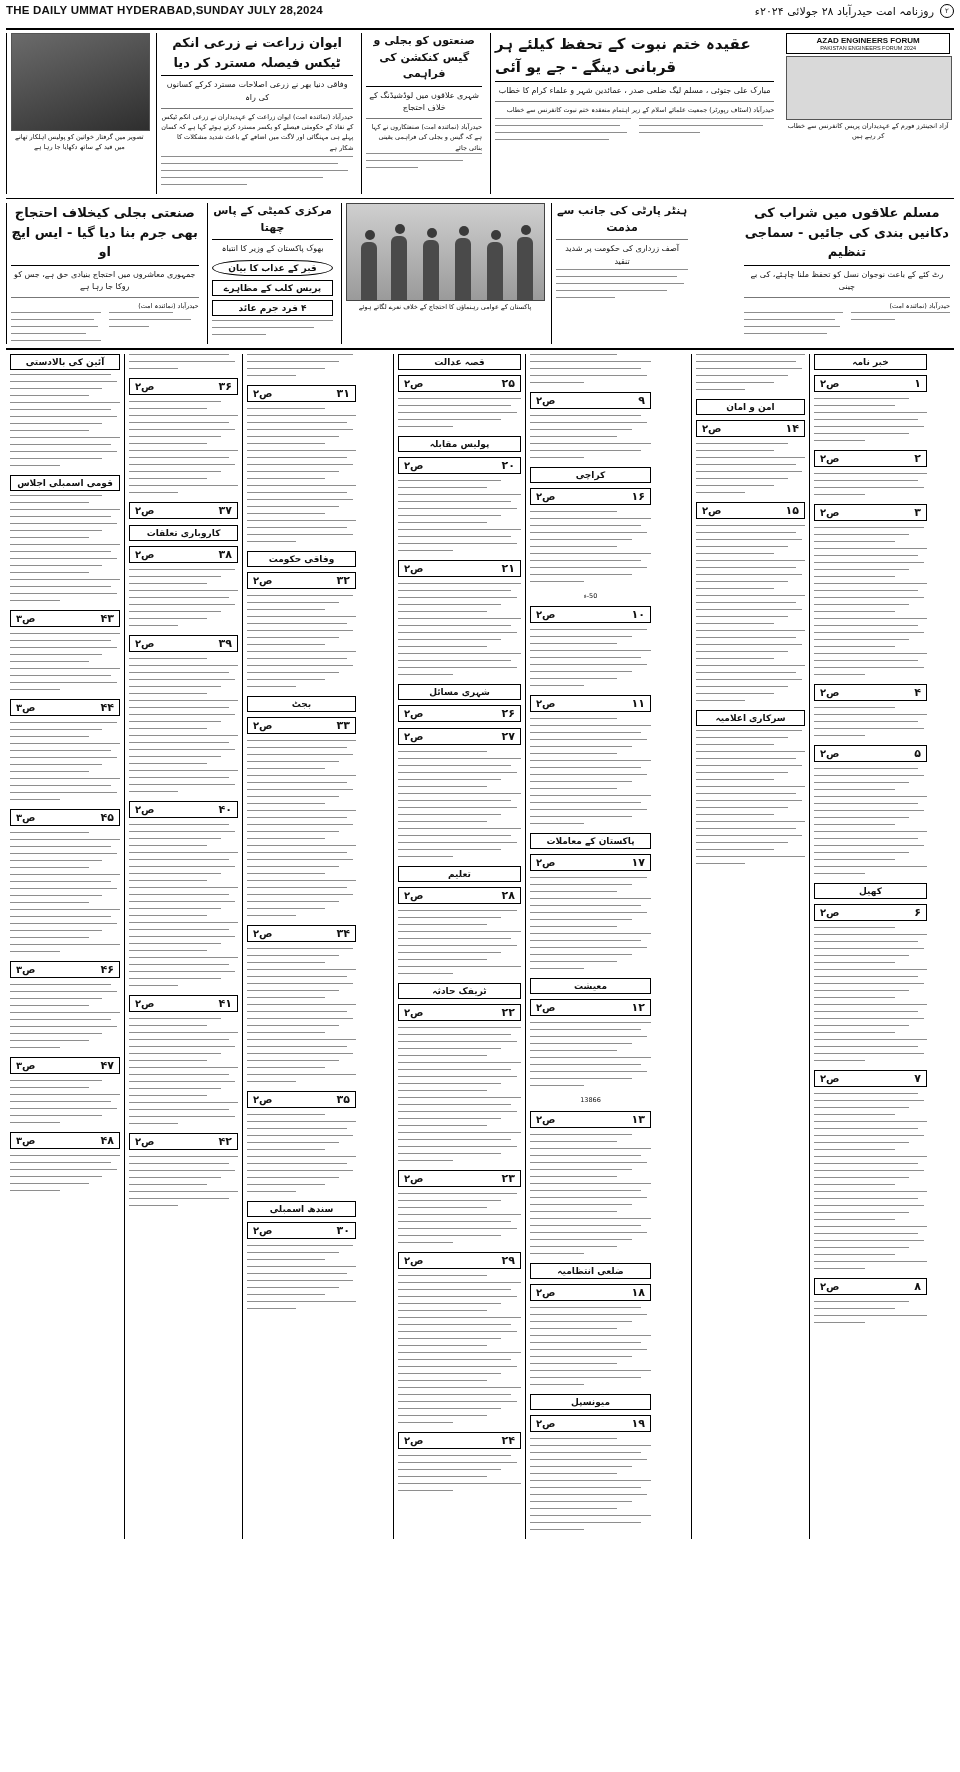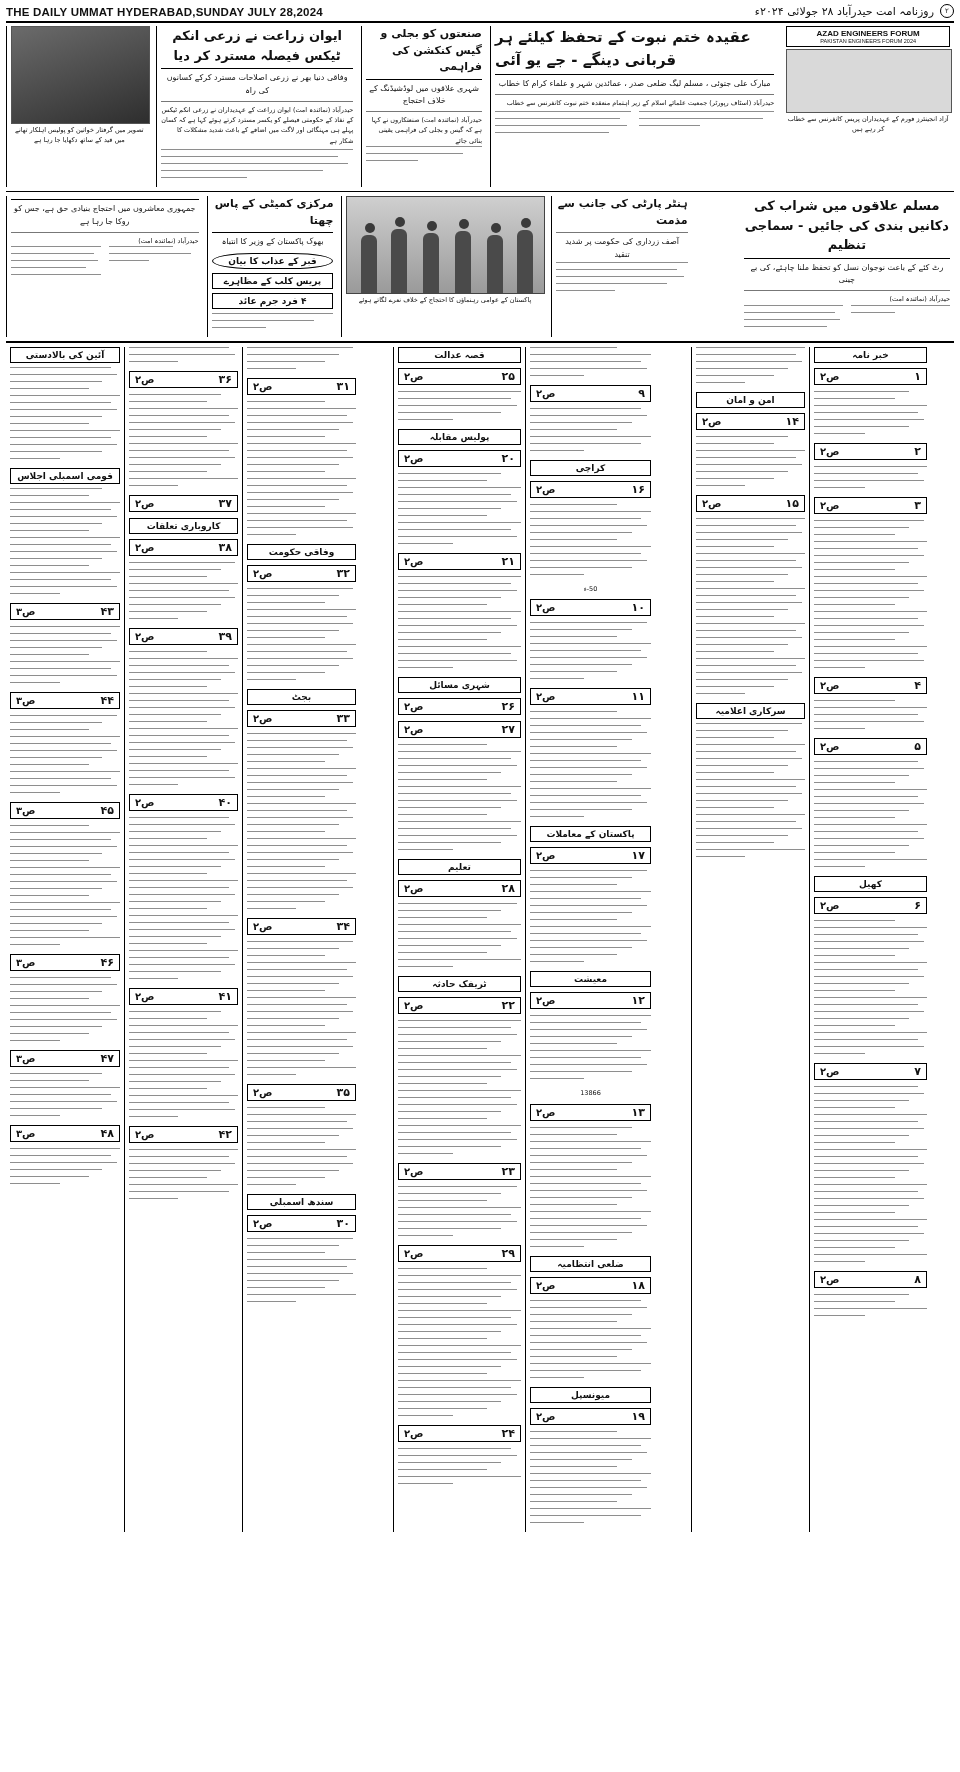--- a/index.html
+++ b/index.html
@@ -1,20 +1,20 @@
 <!DOCTYPE html>
 <html><head>
 <meta charset="utf-8">
 <style>
   html,body{margin:0;padding:0;background:#fff;}
   body{width:960px;height:1772px;font-family:"Liberation Sans",sans-serif;color:#111;}
   .page{width:960px;height:1772px;position:relative;box-sizing:border-box;padding:4px 6px 6px 6px;}
 
   
-  .masthead{display:flex;align-items:flex-end;justify-content:space-between;border-bottom:2px solid #000;padding-bottom:3px;margin-bottom:3px;}
+  .masthead{display:flex;align-items:flex-start;justify-content:space-between;border-bottom:2px solid #000;padding-bottom:10px;margin-bottom:3px;}
   .mh-left{font-size:11.5px;font-weight:bold;letter-spacing:.2px;}
   .mh-right{font-size:11px;direction:rtl;font-family:"DejaVu Sans",sans-serif;display:flex;align-items:center;gap:6px;}
   .mh-badge{width:12px;height:12px;border:1px solid #000;border-radius:50%;display:inline-block;font-size:7px;line-height:12px;text-align:center;}
 
   
   .lines{--lh:7px;}
   .lines i{display:block;height:1px;background:#7a7a7a;margin:0 0 6px 0;opacity:.85;}
   .lines i.s1{width:100%}
   .lines i.s2{width:92%}
   .lines i.s3{width:84%}
@@ -25,21 +25,21 @@
   
   .topband{display:flex;gap:4px;border-bottom:1px solid #000;padding-bottom:4px;}
   .tb-cell{border-left:1px solid #000;padding:0 4px;}
   .tb-cell:last-child{border-left:none;}
   .photo{background:#d9d9d9;border:1px solid #555;position:relative;overflow:hidden;}
   .photo.dark{background:linear-gradient(160deg,#6b6b6b,#2e2e2e);}
   .cap{font-size:6.5px;text-align:center;line-height:1.5;margin-top:2px;direction:rtl;font-family:"DejaVu Sans",sans-serif;}
 
   .headline-xl{font-size:15px;font-weight:bold;text-align:left;line-height:1.5;direction:rtl;font-family:"DejaVu Sans",sans-serif;}
   .headline-l{font-size:13px;font-weight:bold;text-align:center;line-height:1.5;direction:rtl;font-family:"DejaVu Sans",sans-serif;}
-  .headline-m{font-size:11px;font-weight:bold;text-align:right;line-height:1.5;direction:rtl;font-family:"DejaVu Sans",sans-serif;}
+  .headline-m{font-size:11px;font-weight:bold;text-align:center;line-height:1.5;direction:rtl;font-family:"DejaVu Sans",sans-serif;}
   .kicker{font-size:8px;text-align:center;direction:rtl;font-family:"DejaVu Sans",sans-serif;line-height:1.6;}
   .rule{height:1px;background:#000;margin:3px 0;}
   .rule.thin{background:#777;}
 
   
   .band2{display:flex;gap:4px;border-bottom:2px solid #000;padding:4px 0;}
   .b2col{border-left:1px solid #000;padding:0 4px;}
   .b2col:last-child{border-left:none;margin-left:44px;}
 
   
@@ -135,20 +135,21 @@
         <div style="font-size:5.5px">PAKISTAN ENGINEERS FORUM 2024</div>
       </div>
       <div class="photo" style="width:100%;height:62px;margin-top:2px"></div>
       <div class="cap">آزاد انجینئرز فورم کے عہدیداران پریس کانفرنس سے خطاب کر رہے ہیں</div>
     </div>
   </div>
 
   <div class="band2">
 
     <div class="b2col" style="width:200px">
+      <div class="headline-l">صنعتی بجلی کیخلاف احتجاج بھی جرم بنا دیا گیا - ایس ایچ او</div>
       <div class="rule"></div>
       <div class="kicker">جمہوری معاشروں میں احتجاج بنیادی حق ہے، جس کو روکا جا رہا ہے</div>
       <div class="rule thin"></div>
       <div class="tiny">حیدرآباد (نمائندہ امت)</div>
       <div class="lines" style="columns:2;column-gap:8px">
         <i class="s1"></i>
           <i class="s2"></i>
           <i class="s4"></i>
           <i class="s3"></i>
           <i class="s1"></i>

